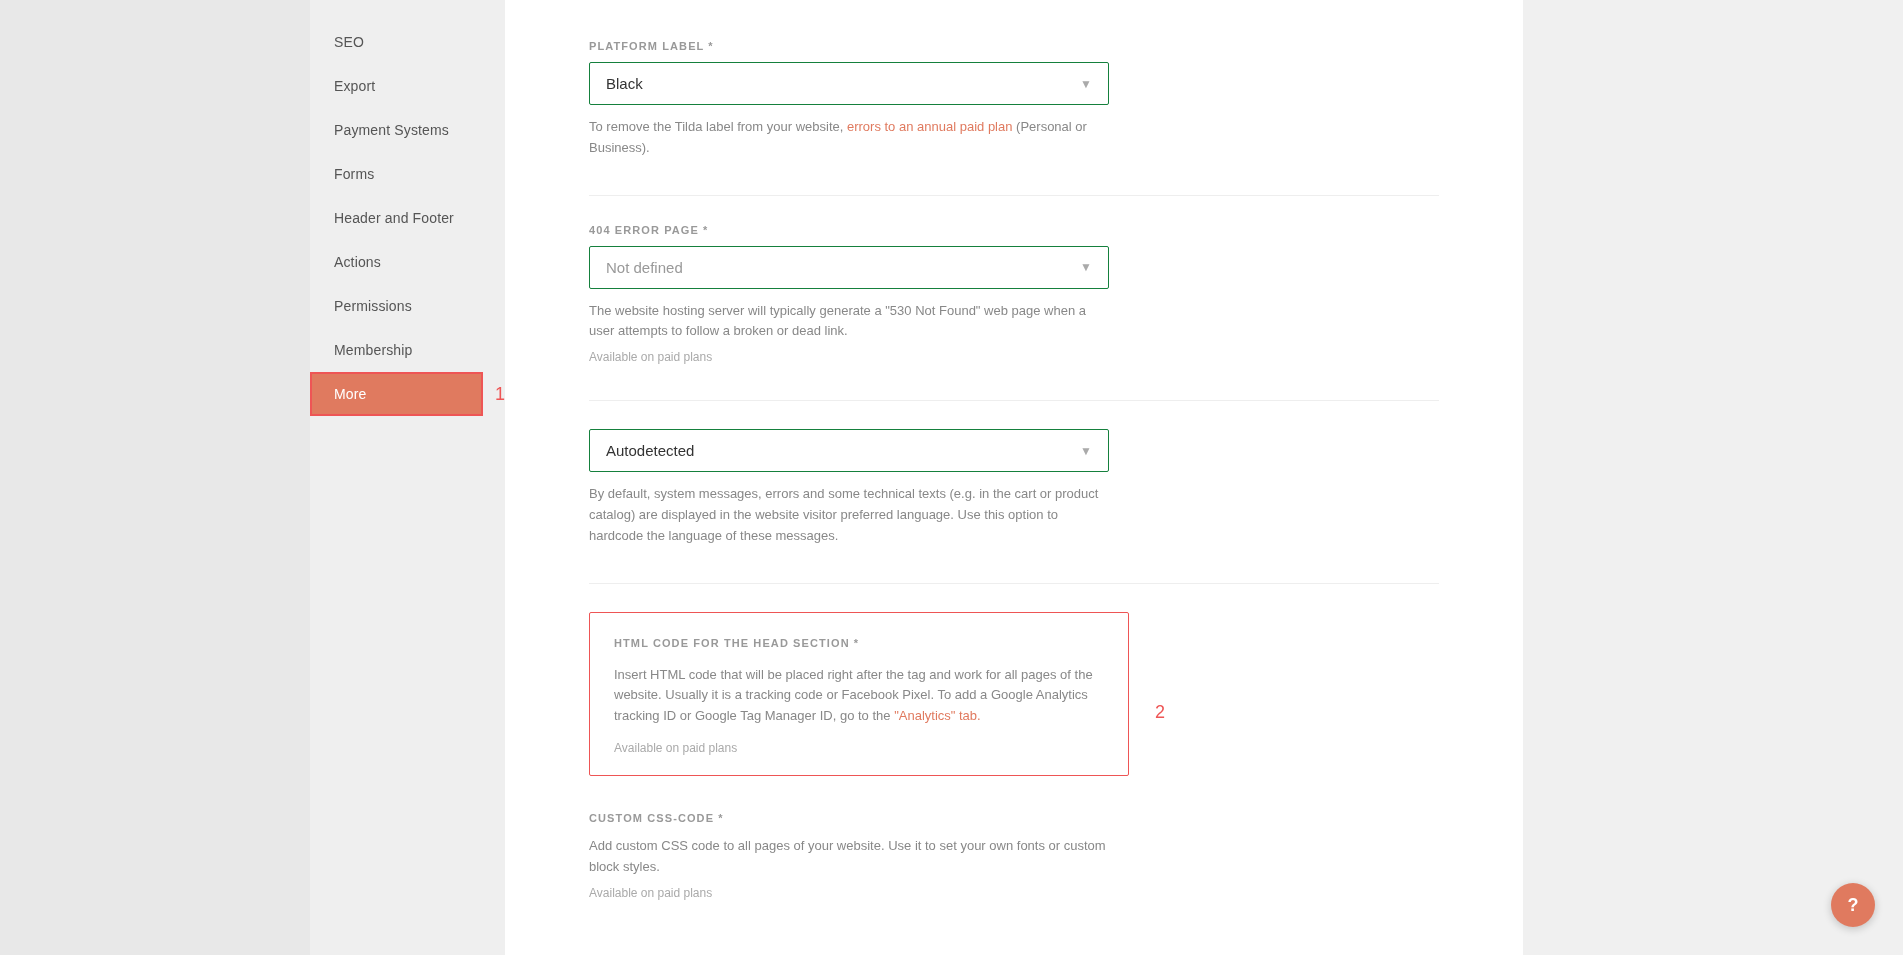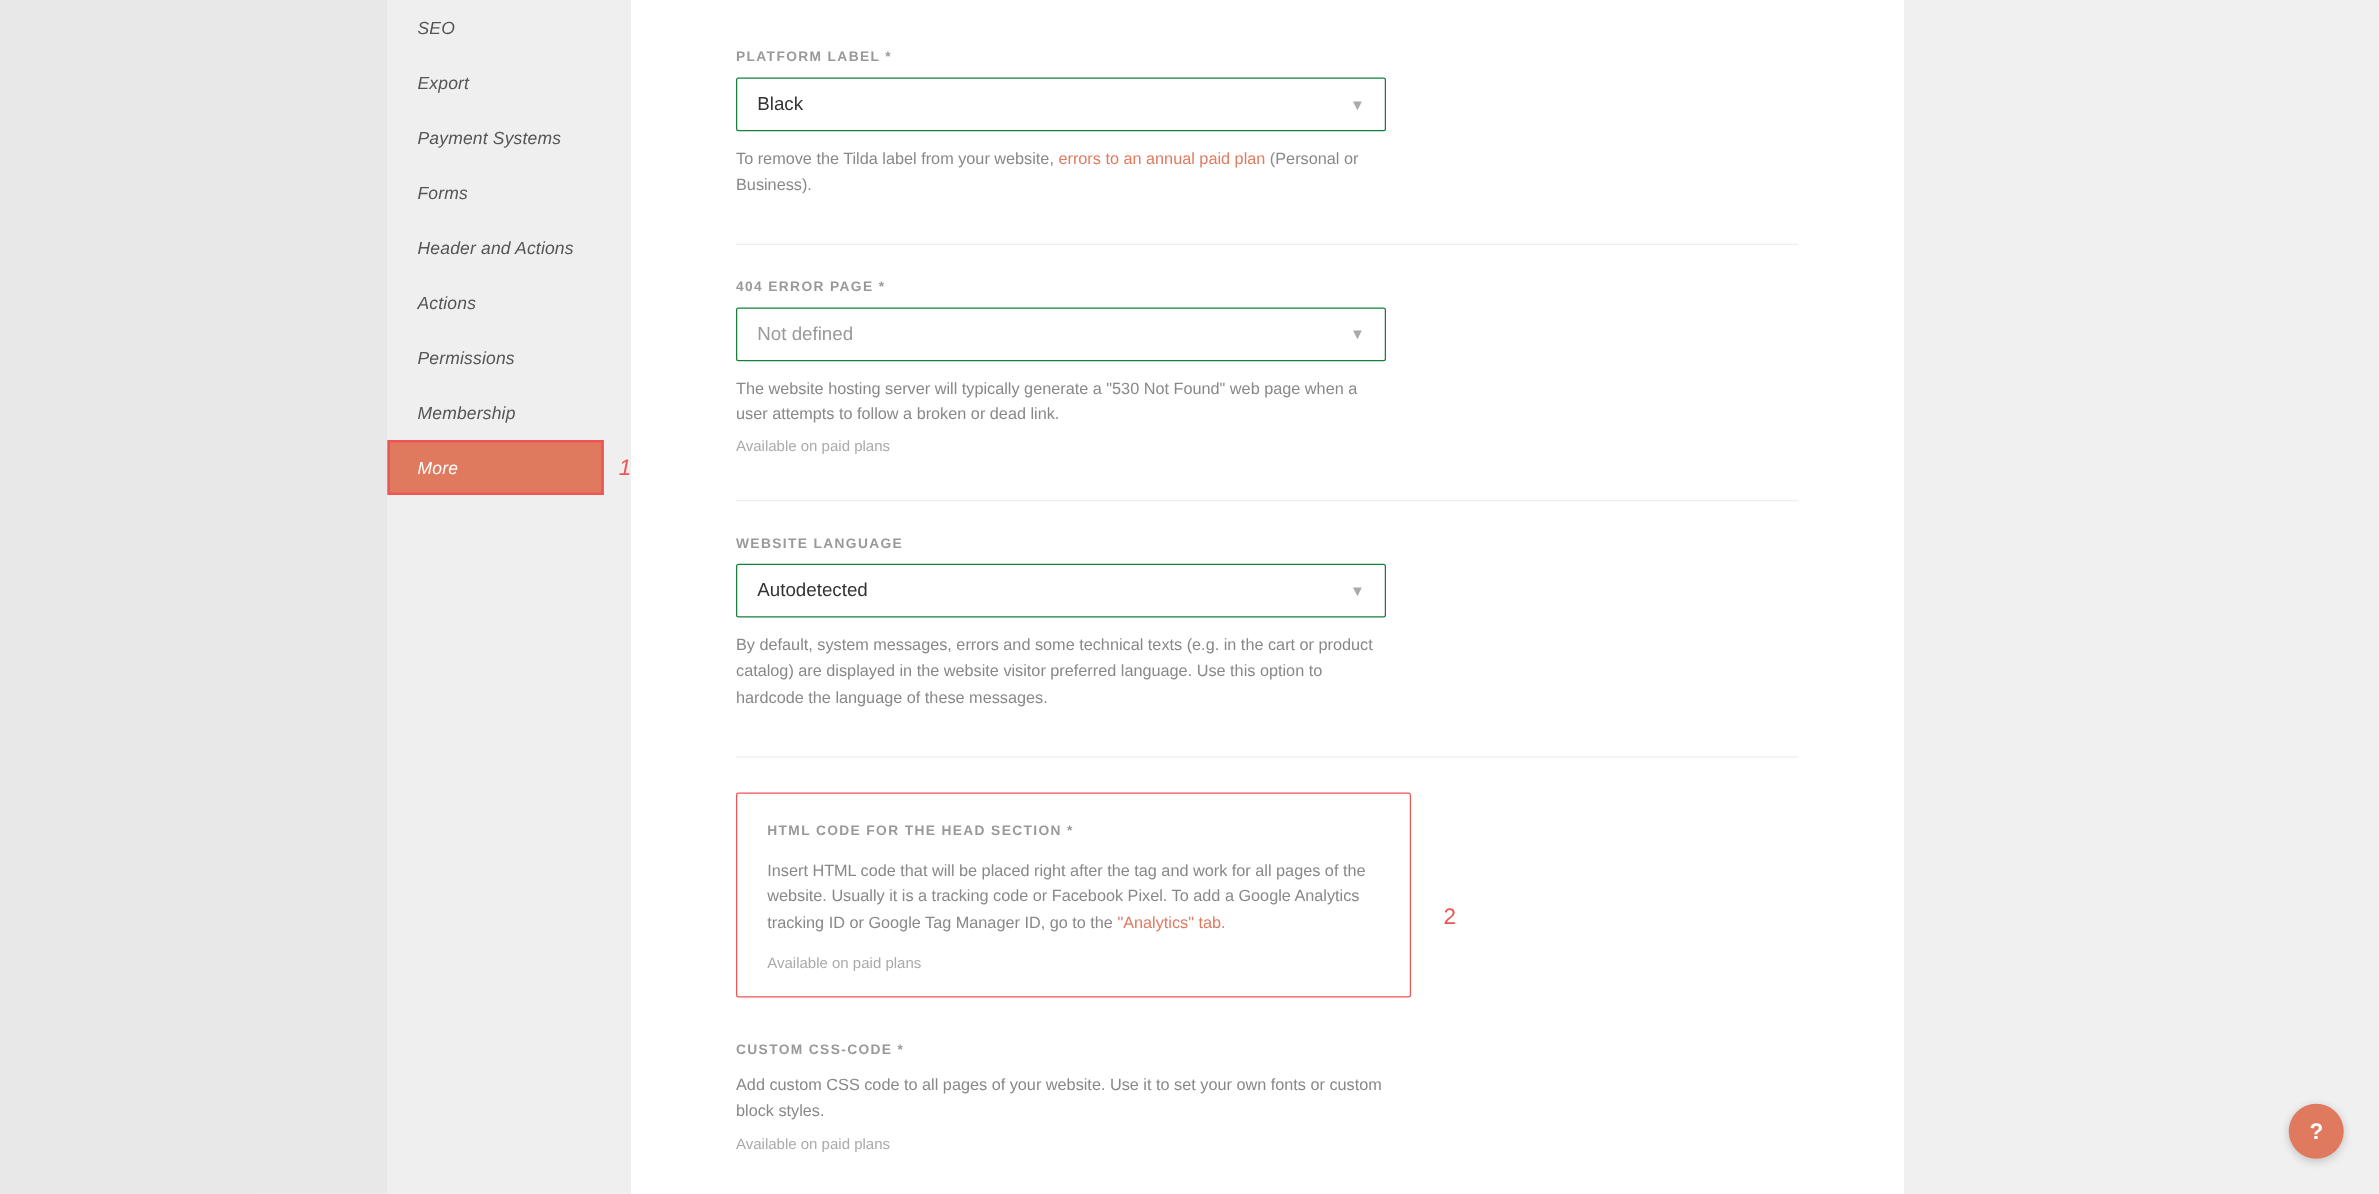--- a/index.html
+++ b/index.html
@@ -18,21 +18,21 @@
       background: #e8e8e8;
       height: 100vh;
     }
 
     
     .sidebar {
       width: 195px;
       min-width: 195px;
       background: #efefef;
       height: 100vh;
-      font-style: italic;
+      padding-top: 20px;
     }
 
     .sidebar-item {
       display: block;
       padding: 14px 24px;
       font-size: 14px;
       color: #555;
       cursor: pointer;
       text-decoration: none;
       letter-spacing: 0.01em;
@@ -207,21 +207,21 @@
     <div class="sidebar-item-wrapper">
       <div class="sidebar-item" style="flex: 1 1 0%;">Export</div>
     </div>
     <div class="sidebar-item-wrapper">
       <div class="sidebar-item" style="flex: 1 1 0%;">Payment Systems</div>
     </div>
     <div class="sidebar-item-wrapper">
       <div class="sidebar-item" style="flex: 1 1 0%;">Forms</div>
     </div>
     <div class="sidebar-item-wrapper">
-      <div class="sidebar-item" style="flex: 1 1 0%;">Header and Actions</div>
+      <div class="sidebar-item" style="flex: 1 1 0%;">Header and Footer</div>
     </div>
     <div class="sidebar-item-wrapper">
       <div class="sidebar-item" style="flex: 1 1 0%;">Actions</div>
     </div>
     <div class="sidebar-item-wrapper">
       <div class="sidebar-item" style="flex: 1 1 0%;">Permissions</div>
     </div>
     <div class="sidebar-item-wrapper">
       <div class="sidebar-item" style="flex: 1 1 0%;">Membership</div>
     </div>
@@ -259,21 +259,20 @@
       </div>
     </div>
     <p class="description-text">The website hosting server will typically generate a "530 Not Found" web page when a user attempts to follow a broken or dead link.</p>
     <p class="paid-badge">Available on paid plans</p>
   </div>
 
   <hr class="divider">
 
   
   <div class="section">
-    <div class="field-label">WEBSITE LANGUAGE</div>
     <div class="select-wrapper">
       <div class="select-display has-value">
         <span>Autodetected</span>
         <span class="chevron-icon">▼</span>
       </div>
     </div>
     <p class="description-text">By default, system messages, errors and some technical texts (e.g. in the cart or product catalog) are displayed in the website visitor preferred language. Use this option to hardcode the language of these messages.</p>
   </div>
 
   <hr class="divider">

